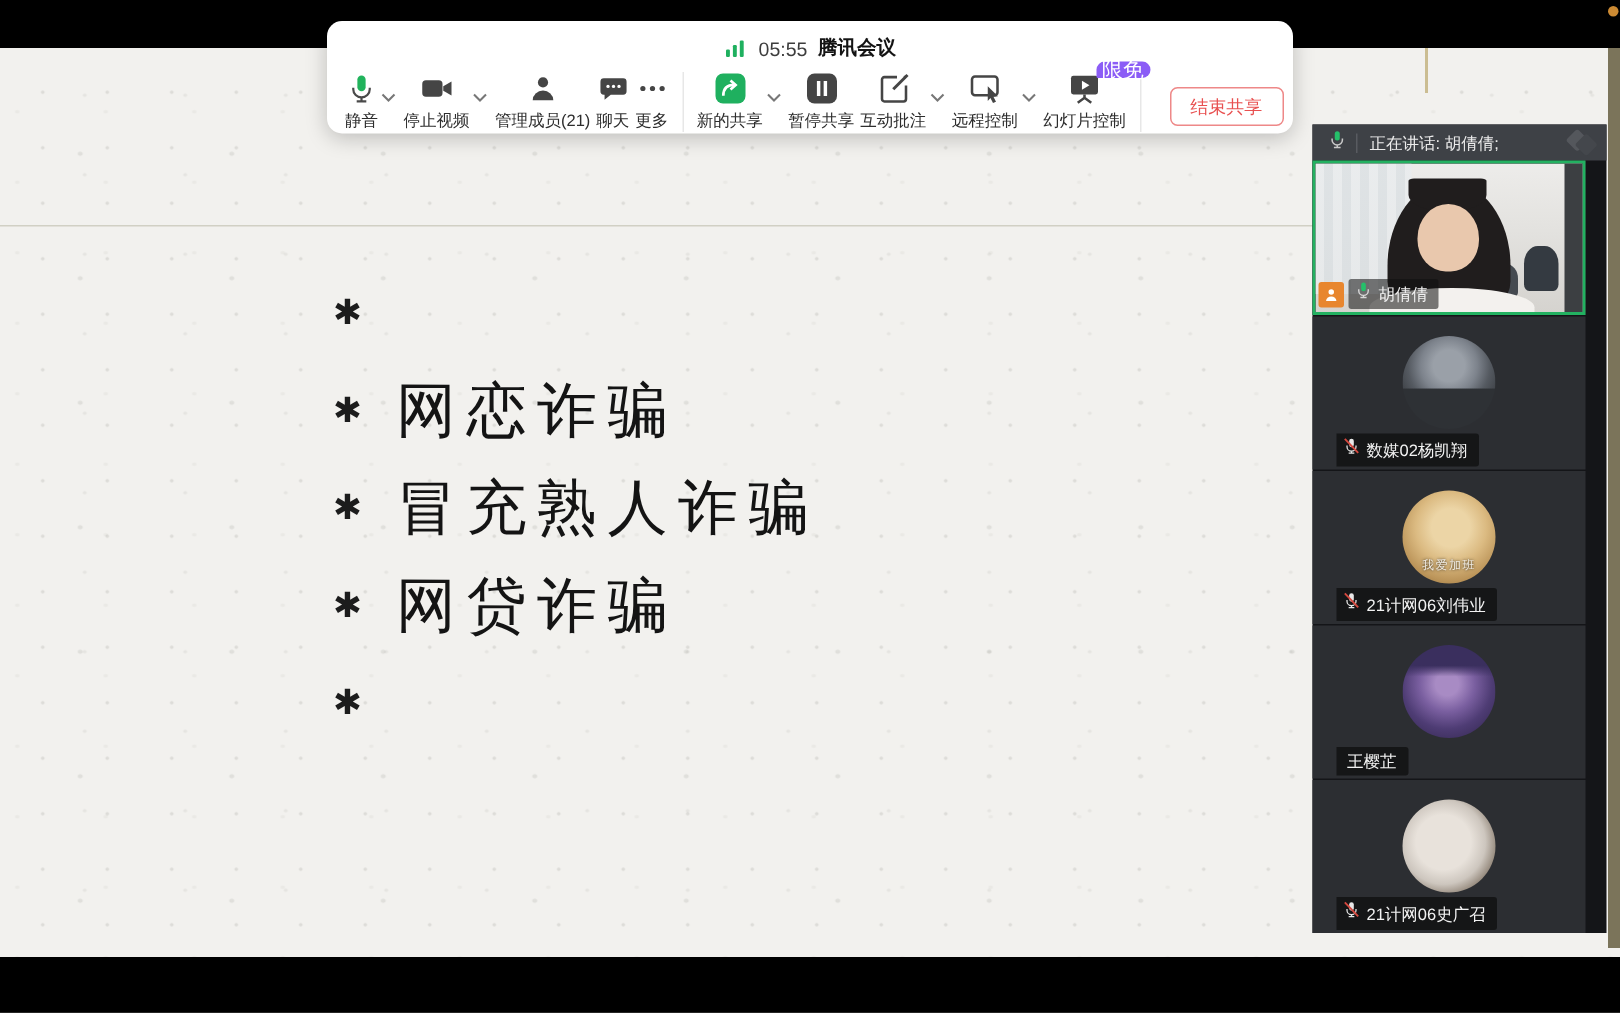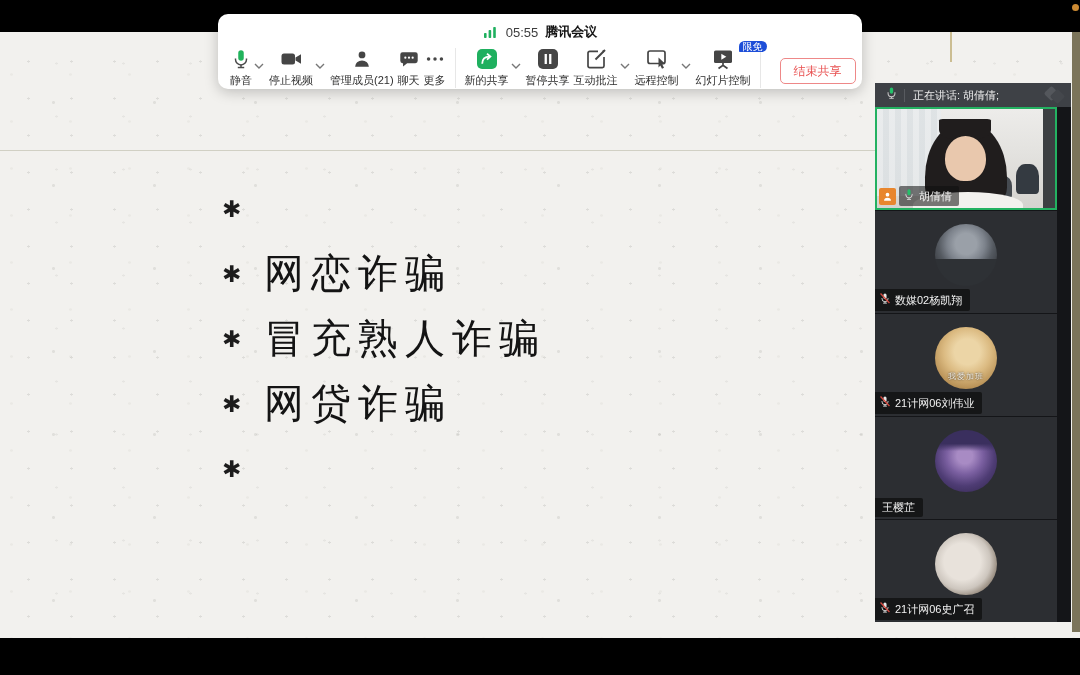--- a/index.html
+++ b/index.html
@@ -35,21 +35,21 @@
   .tb-status{height:22px;padding-top:7px;display:flex;justify-content:center;align-items:center;gap:7px;}
   .tb-time{font-size:13px;color:#3d3d3d;}
   .tb-title{font-size:13px;color:#141414;font-weight:bold;}
   .tb-row{display:flex;align-items:flex-start;padding:3px 10px 0 12px;}
   .tb-btn{display:flex;flex-direction:column;align-items:center;cursor:pointer;position:relative;}
   .tb-ic{height:25px;display:flex;align-items:center;justify-content:center;}
   .tb-lb{font-size:11px;color:#2d2d2d;margin-top:2px;white-space:nowrap;}
   .tb-chev{margin:9px 1px 0 2px;flex:0 0 auto;cursor:pointer;}
   .tb-div{width:1px;height:40px;background:#e7e7e7;margin:2px 9px 0 9px;flex:0 0 1px;}
   .tb-gap{flex:1 1 auto;min-width:4px;}
-  .badge{position:absolute;top:-5px;right:-16px;background:#1d4ed8;color:#fff;font-size:10px;
+  .badge{position:absolute;top:-5px;right:-16px;background:#8b5cf6;color:#fff;font-size:14px;
          line-height:11px;padding:0 4px;border-radius:6px 6px 6px 1px;white-space:nowrap;}
   .end-btn{margin:12px 2px 0 10px;height:26px;padding:0 13px;background:#fff;border:1px solid #e88;
            border-radius:5px;color:#e85050;font-size:12px;line-height:24px;cursor:pointer;white-space:nowrap;}
 
   
   .sidebar{position:absolute;left:875px;top:83px;width:196px;height:539px;background:#141518;z-index:4;}
   .sb-header{height:24px;background:#3e4146;display:flex;align-items:center;padding:0 6px;}
   .sb-header .mic{margin:0 6px 0 4px;}
   .sb-hdiv{width:1px;height:13px;background:#585b60;margin-right:8px;}
   .sb-speaking{font-size:11px;color:#ececec;flex:1 1 auto;white-space:nowrap;overflow:hidden;}
@@ -70,21 +70,21 @@
   .v-deskppl2{position:absolute;right:24%;bottom:10%;width:10%;height:22%;background:#454a50;border-radius:45% 45% 15% 15%;}
   .v-hair{position:absolute;left:27%;top:12%;width:46%;height:92%;background:#201d1d;
           border-radius:52% 52% 38% 38% / 64% 64% 28% 28%;}
   .v-face{position:absolute;left:38%;top:27%;width:23%;height:46%;background:#e9c8ad;
           border-radius:50% 50% 46% 46%;}
   .v-bangs{position:absolute;left:35%;top:10%;width:29%;height:22%;background:#201d1d;
            border-radius:10% 10% 70% 70%;}
   .v-shirt{position:absolute;left:20%;bottom:-10%;width:62%;height:26%;background:#f3f1ee;
            border-radius:50% 50% 0 0;}
 
-  .tile-label{position:absolute;left:0;bottom:2px;display:flex;align-items:center;gap:4px;
+  .tile-label{position:absolute;left:16px;bottom:2px;display:flex;align-items:center;gap:4px;
               background:rgba(14,14,14,0.74);padding:2px 8px 2px 4px;border-radius:0 2px 2px 0;justify-content:center;}
   .tile-label .nm{font-size:11px;color:#f2f2f2;white-space:nowrap;}
   .host-row{position:absolute;left:2px;bottom:2px;display:flex;align-items:center;gap:3px;}
   .host-badge{width:17px;height:17px;background:#e8862e;border-radius:2px;display:flex;
               align-items:center;justify-content:center;}
   .host-name{display:flex;align-items:center;gap:4px;background:rgba(14,14,14,0.55);
              padding:1px 7px 1px 4px;border-radius:2px;}
 
   .avatar{position:absolute;left:50%;top:13px;width:62px;height:62px;margin-left:-31px;border-radius:50%;}
   .av-tom{background:

